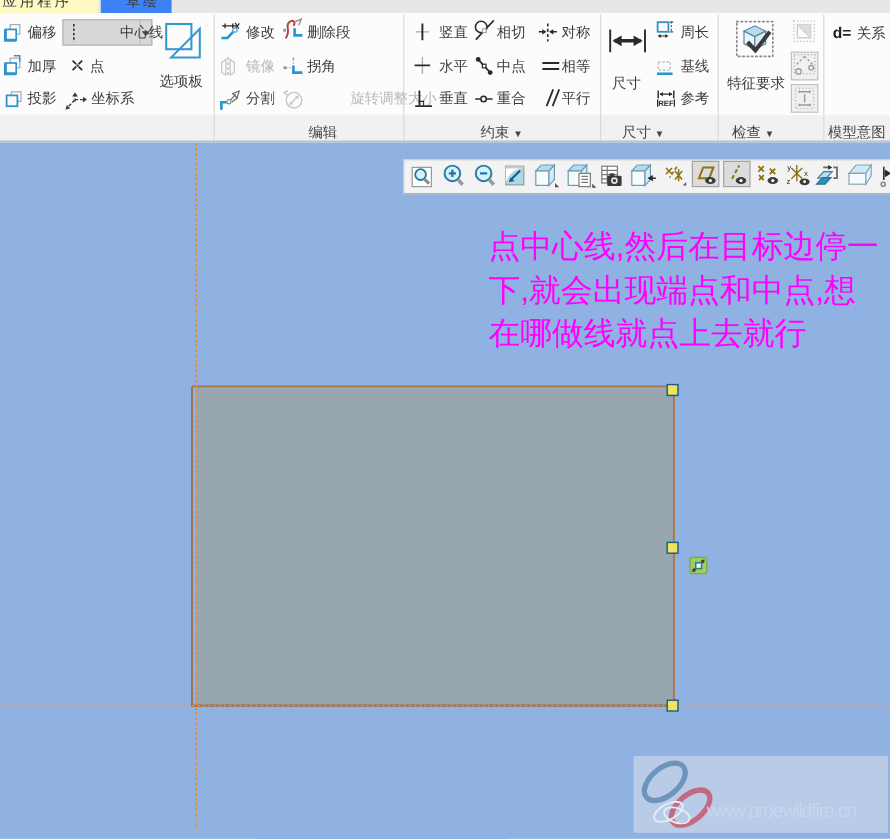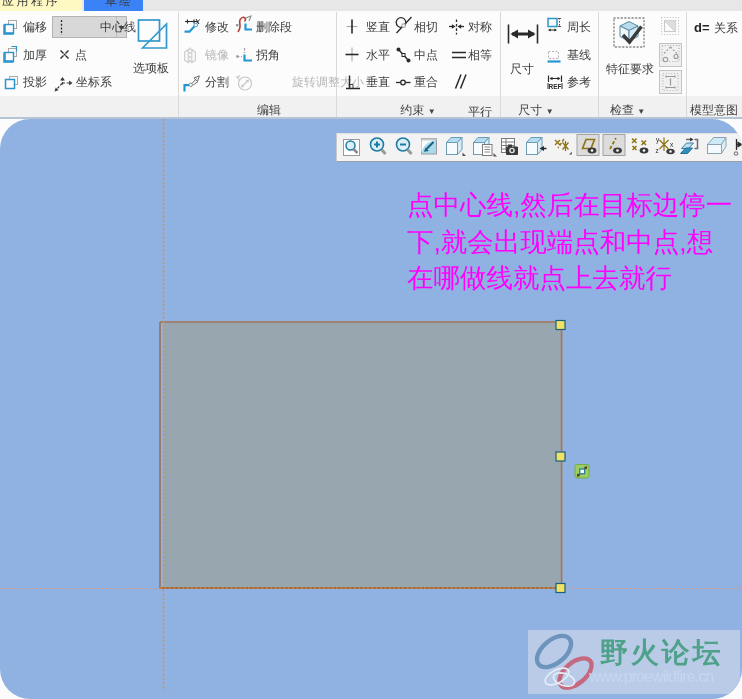--- a/index.html
+++ b/index.html
@@ -56,21 +56,21 @@
   <div class="lbl dis" style="left:256px;top:64px;margin-left:36px;">旋转调整大小</div>
 
   <div class="lbl" style="left:366px;top:9px;">竖直</div>
   <div class="lbl" style="left:414px;top:9px;">相切</div>
   <div class="lbl" style="left:468px;top:9px;">对称</div>
   <div class="lbl" style="left:366px;top:37px;">水平</div>
   <div class="lbl" style="left:414px;top:37px;">中点</div>
   <div class="lbl" style="left:468px;top:37px;">相等</div>
   <div class="lbl" style="left:366px;top:64px;">垂直</div>
   <div class="lbl" style="left:414px;top:64px;">重合</div>
-  <div class="lbl" style="left:468px;top:64px;margin-top:30px;">平行</div>
+  <div class="lbl" style="left:468px;top:64px;">平行</div>
 
   <div class="lbl" style="left:510px;top:51px;">尺寸</div>
   <div class="lbl" style="left:567px;top:9px;">周长</div>
   <div class="lbl" style="left:567px;top:37px;">基线</div>
   <div class="lbl" style="left:567px;top:64px;">参考</div>
 
   <div class="lbl" style="left:606px;top:51px;">特征要求</div>
 
   <div class="abs" style="left:659px;top:32px;width:23px;height:24px;background:#f0f0f0;border:1px solid #c3c3c3;box-sizing:border-box;"></div>
   <div class="abs" style="left:659px;top:59px;width:23px;height:24px;background:#f0f0f0;border:1px solid #c3c3c3;box-sizing:border-box;"></div>
@@ -266,21 +266,21 @@
       <path d="M666 64.5 v2 M675 64.5 v2 M666 75.5 v2 M675 75.5 v2"></path>
       <g stroke-dasharray="0.9,1.9" stroke="#b3b3b3">
         <rect x="663" y="62.5" width="15" height="17"></rect>
       </g>
     </g>
   </svg>
 </div>
 
 <div class="abs" style="left:0;top:117px;width:742px;height:2px;background:#b7c4d6;"></div>
 
-<div class="abs" style="left:0;top:119px;width:742px;height:580px;background:#8fb2e2;overflow:hidden;border-radius:30px;">
+<div class="abs" style="left:0;top:119px;width:742px;height:580px;background:#8fb2e2;overflow:hidden;">
   <svg class="abs" style="left:0;top:0;" width="742" height="580" viewBox="0 0 742 580">
 
     <path d="M0 469.5 H742" stroke="#d39a84" stroke-width="1.2" stroke-dasharray="2.2,2.2" fill="none"></path>
 
     <rect x="163.5" y="204" width="396.5" height="264.5" fill="#98a6b0"></rect>
 
     <path d="M160 203 H562" stroke="#a3734a" stroke-width="1.6" fill="none"></path>
     <path d="M160 203 V469.5" stroke="#9a7055" stroke-width="1.6" fill="none"></path>
     <path d="M561.5 203 V469.5" stroke="#b0763d" stroke-width="1.8" fill="none"></path>
     <path d="M160 469 H562" stroke="#9a6d4a" stroke-width="1.8" fill="none"></path>
@@ -429,15 +429,14 @@
 
   <div class="abs" style="left:528px;top:511px;width:212px;height:64px;background:#b9cbe7;"></div>
   <svg class="abs" style="left:528px;top:511px;" width="212" height="64" viewBox="0 0 212 64">
     <g fill="none">
       <ellipse cx="26" cy="21.5" rx="20" ry="11.5" stroke="#6c94bd" stroke-width="4.4" transform="rotate(-40 26 21.5)"></ellipse>
       <ellipse cx="47.5" cy="43" rx="19" ry="10.5" stroke="#c4697f" stroke-width="4.4" transform="rotate(-40 47.5 43)"></ellipse>
       <ellipse cx="29" cy="46.5" rx="13" ry="6.5" stroke="#e4edf7" stroke-width="1.6" transform="rotate(-28 29 46.5)"></ellipse>
       <ellipse cx="36" cy="49.5" rx="11" ry="6" stroke="#e4edf7" stroke-width="1.6" transform="rotate(18 36 49.5)"></ellipse>
     </g>
   </svg>
-  <div class="abs" style="left:600px;top:514.5px;font-size:28px;font-weight:bold;color:#4fa289;letter-spacing:2.8px;white-space:nowrap;">野火论坛</div>
   <div class="abs" style="left:589px;top:549px;font-size:16px;letter-spacing:-0.9px;color:#c3d8f0;white-space:nowrap;">www.proewildfire.cn</div>
 </div>
 
 </body></html>

